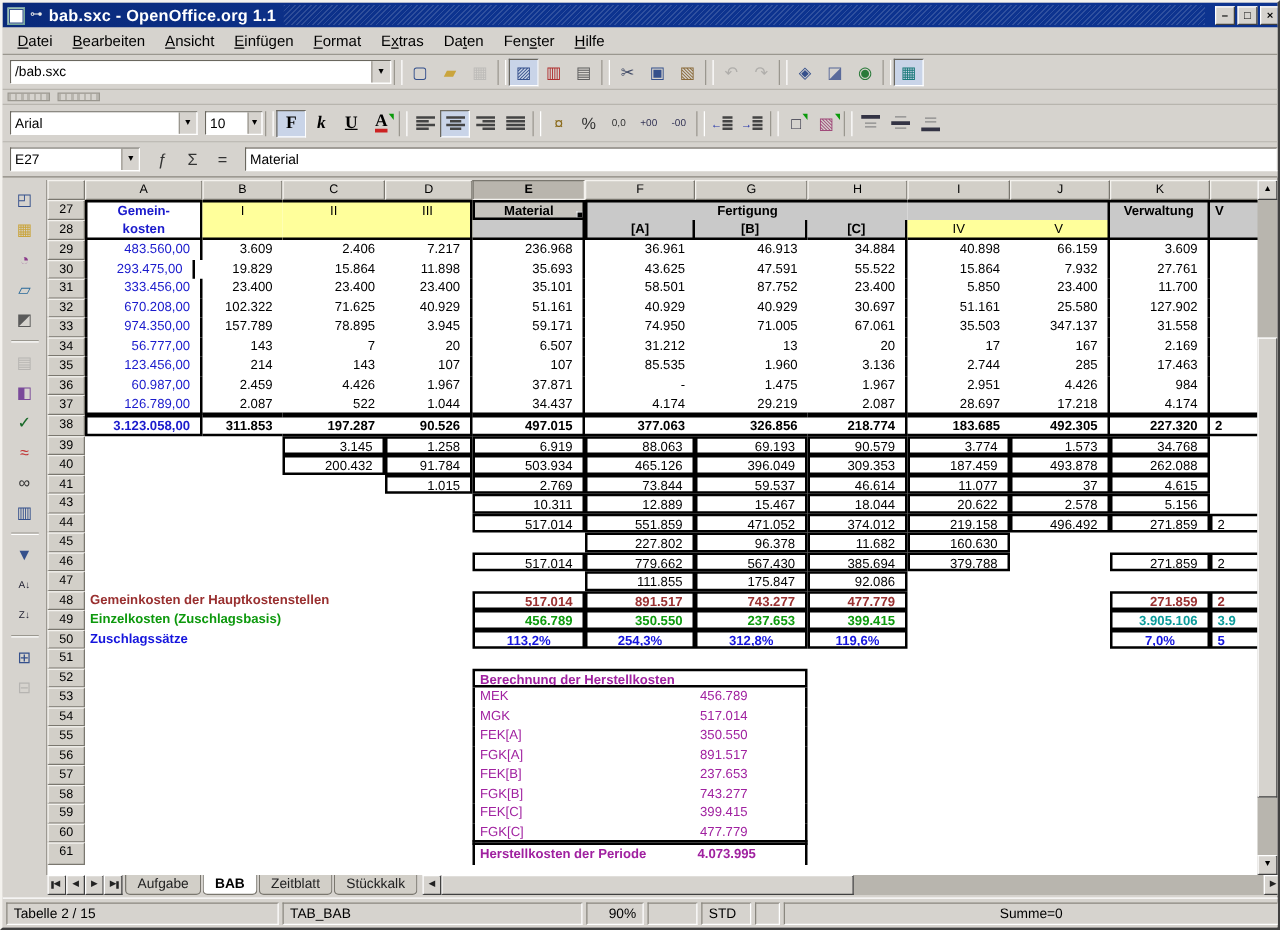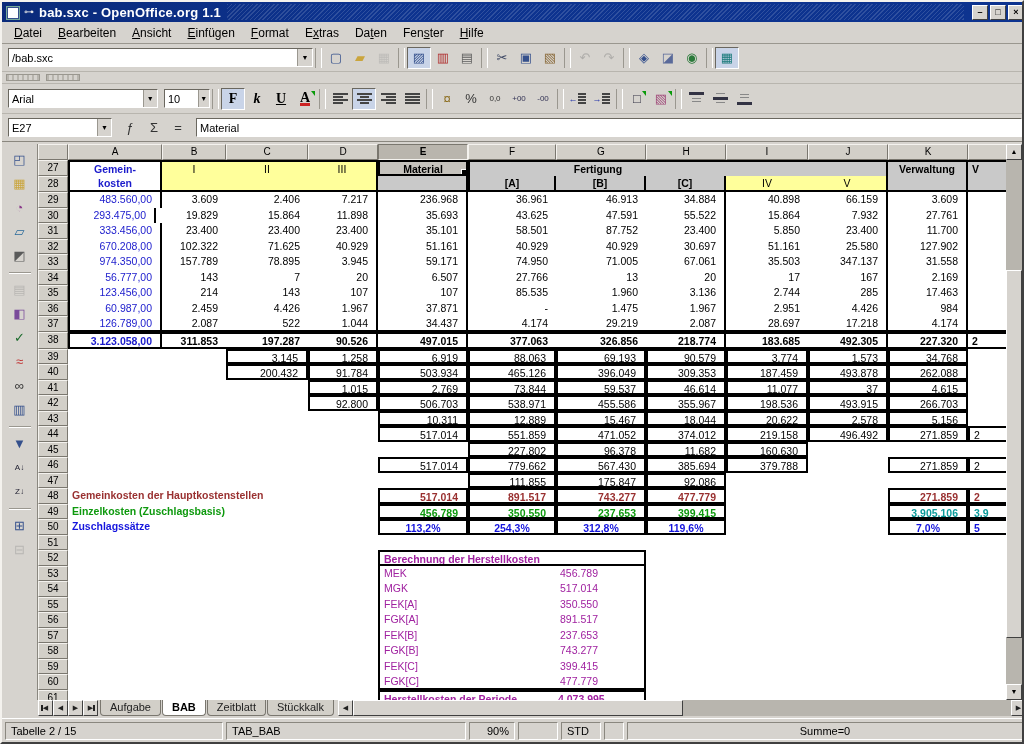--- a/index.html
+++ b/index.html
@@ -501,21 +501,21 @@
       <span class="cell br" style="left: 850px; width: 80px;">31.558</span>
       <span class="cell" style="left: 930px; width: 42px;"></span>
     </div>
     <div class="grow" style="height: 15.5px;">
       <span class="rh">34</span>
       <span class="cell tb bl br" style="left: 30px; width: 94px;">56.777,00</span>
       <span class="cell" style="left: 124px; width: 64px;">143</span>
       <span class="cell" style="left: 188px; width: 82px;">7</span>
       <span class="cell br" style="left: 270px; width: 70px;">20</span>
       <span class="cell br" style="left: 340px; width: 90px;">6.507</span>
-      <span class="cell" style="left: 430px; width: 88px;">27.766</span>
+      <span class="cell" style="left: 430px; width: 88px;">31.212</span>
       <span class="cell" style="left: 518px; width: 90px;">13</span>
       <span class="cell br" style="left: 608px; width: 80px;">20</span>
       <span class="cell" style="left: 688px; width: 82px;">17</span>
       <span class="cell br" style="left: 770px; width: 80px;">167</span>
       <span class="cell br" style="left: 850px; width: 80px;">2.169</span>
       <span class="cell" style="left: 930px; width: 42px;"></span>
     </div>
     <div class="grow" style="height: 15.5px;">
       <span class="rh">35</span>
       <span class="cell tb bl br" style="left: 30px; width: 94px;">123.456,00</span>
@@ -603,31 +603,20 @@
     <div class="grow" style="height: 15.5px;">
       <span class="rh">41</span>
       <span class="cell box" style="left: 270px; width: 70px;">1.015</span>
       <span class="cell box" style="left: 340px; width: 90px;">2.769</span>
       <span class="cell box" style="left: 430px; width: 88px;">73.844</span>
       <span class="cell box" style="left: 518px; width: 90px;">59.537</span>
       <span class="cell box" style="left: 608px; width: 80px;">46.614</span>
       <span class="cell box" style="left: 688px; width: 82px;">11.077</span>
       <span class="cell box" style="left: 770px; width: 80px;">37</span>
       <span class="cell box" style="left: 850px; width: 80px;">4.615</span>
-    </div>
-    <div class="grow" style="height: 15.5px;">
-      <span class="rh">42</span>
-      <span class="cell box" style="left: 270px; width: 70px;">92.800</span>
-      <span class="cell box" style="left: 340px; width: 90px;">506.703</span>
-      <span class="cell box" style="left: 430px; width: 88px;">538.971</span>
-      <span class="cell box" style="left: 518px; width: 90px;">455.586</span>
-      <span class="cell box" style="left: 608px; width: 80px;">355.967</span>
-      <span class="cell box" style="left: 688px; width: 82px;">198.536</span>
-      <span class="cell box" style="left: 770px; width: 80px;">493.915</span>
-      <span class="cell box" style="left: 850px; width: 80px;">266.703</span>
     </div>
     <div class="grow" style="height: 15.5px;">
       <span class="rh">43</span>
       <span class="cell box" style="left: 340px; width: 90px;">10.311</span>
       <span class="cell box" style="left: 430px; width: 88px;">12.889</span>
       <span class="cell box" style="left: 518px; width: 90px;">15.467</span>
       <span class="cell box" style="left: 608px; width: 80px;">18.044</span>
       <span class="cell box" style="left: 688px; width: 82px;">20.622</span>
       <span class="cell box" style="left: 770px; width: 80px;">2.578</span>
       <span class="cell box" style="left: 850px; width: 80px;">5.156</span>

